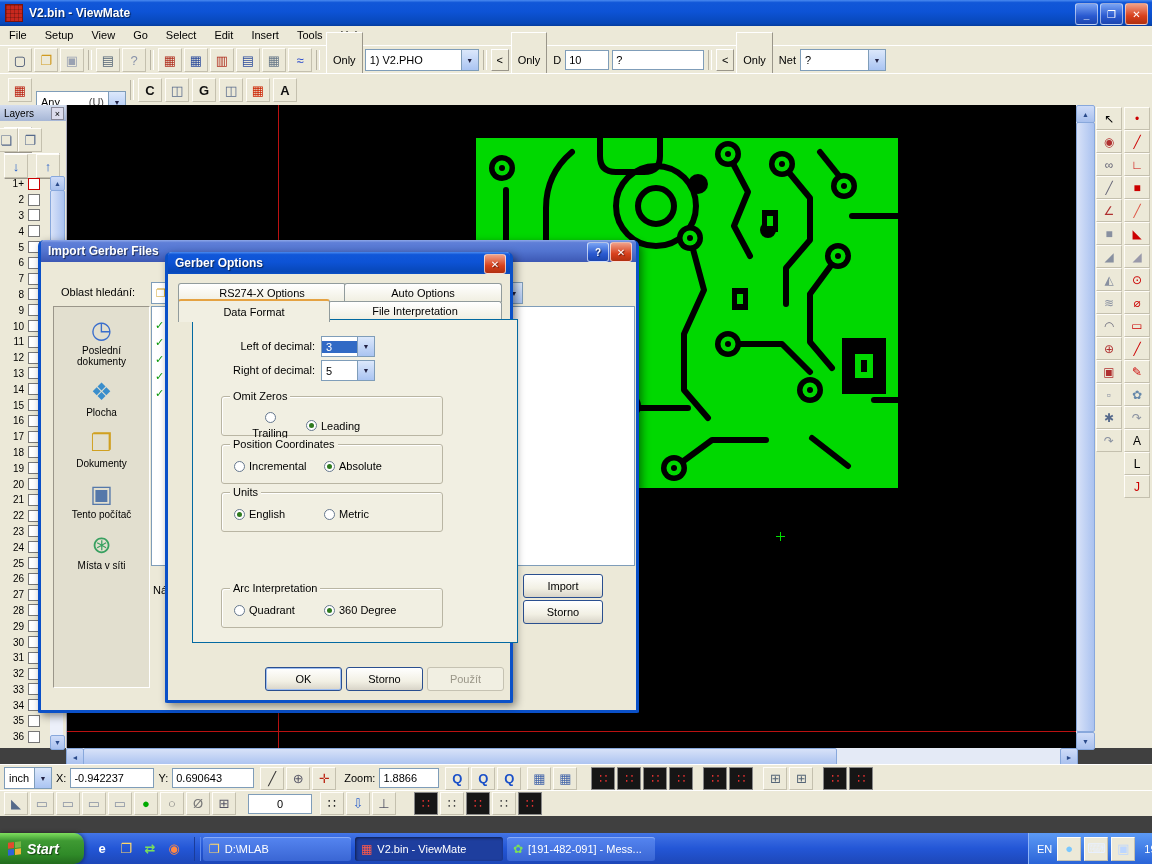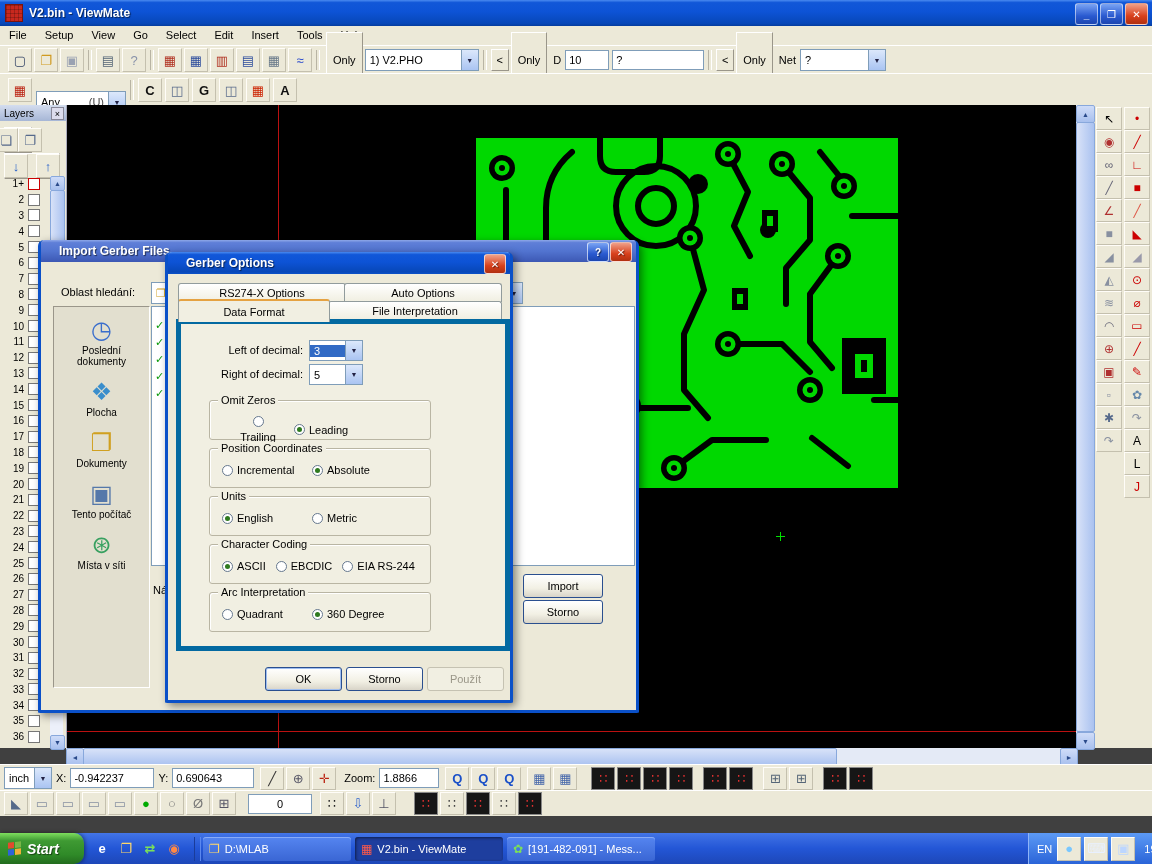--- a/index.html
+++ b/index.html
@@ -77,38 +77,38 @@
   .toolcol .ibtn{width:24px;height:21px;font-size:12px;}
 
   
   .statusrow{position:absolute;left:0;width:1152px;background:#ece9d8;display:flex;align-items:center;
     padding-left:4px;border-top:1px solid #fff;}
   .statusrow .ibtn{width:22px;height:21px;}
 
   
   .dlg{position:absolute;background:#ece9d8;border:3px solid #0a50c8;border-top:none;border-radius:6px 6px 2px 2px;
     box-shadow:3px 3px 8px rgba(0,0,0,.45);}
-  .dlg-title{height:22px;border-radius:4px 4px 0 0;display:flex;align-items:center;padding-left:18px;
+  .dlg-title{height:22px;border-radius:4px 4px 0 0;display:flex;align-items:center;padding-left:7px;
     color:#fff;font-weight:bold;font-size:12px;text-shadow:1px 1px 1px #0009;position:relative;
     background:linear-gradient(180deg,#4a8af0 0%,#1157d8 12%,#0d53d6 45%,#0747b8 90%,#0a50c8 100%);}
   .dlg-title.inactive{background:linear-gradient(180deg,#8fa8e8 0%,#5f7fd8 12%,#5274d0 50%,#3c58b4 100%);}
   .dlg-tbtn{position:absolute;top:2px;width:20px;height:18px;border-radius:3px;border:1px solid #fffa;color:#fff;
     display:flex;align-items:center;justify-content:center;font-size:10px;font-weight:bold;
     background:linear-gradient(180deg,#7aa4f4,#2a5ad0 60%,#1c46b0);}
   .dlg-tbtn.close{background:linear-gradient(180deg,#f0a088,#d8401c 60%,#b03010);}
   .xpbtn{position:absolute;height:22px;border:1px solid #2a4f8f;border-radius:3px;font-size:11px;
     background:linear-gradient(180deg,#ffffff,#f2f0e4 60%,#d8d4c8);display:flex;align-items:center;justify-content:center;}
   .xpbtn.default{box-shadow:inset 0 0 0 1px #9fbef0;}
   .xpbtn.disabled{color:#9a9688;background:#f1efe2;border-color:#c5c2b2;}
 
   
   .tab{position:absolute;height:18px;border:1px solid #919b9c;border-bottom:none;border-radius:3px 3px 0 0;
     background:linear-gradient(180deg,#ffffff,#f0eee0);display:flex;align-items:center;justify-content:center;font-size:11px;}
   .tab.selected{height:21px;background:#f1efe2;border-top:2px solid #e5a242;z-index:3;}
-  .tabpage{position:absolute;border:5px solid #0369a1;background:#f1efe2;z-index:2;}
+  .tabpage{position:absolute;border:1px solid #0369a1;background:#f1efe2;z-index:2;margin-left:16px;}
   .gdlg-group{position:absolute;left:28px;width:220px;height:38px;border:1px solid #b9b5a3;border-radius:3px;
     box-shadow:inset 1px 1px 0 #fff;}
   .gb-label{position:absolute;top:-7px;left:8px;background:#f1efe2;padding:0 3px;font-size:11px;}
   .opts{display:flex;align-items:center;padding:15px 0 0 12px;font-size:11px;}
   .radio-item{display:flex;align-items:center;gap:4px;}
   .radio{width:11px;height:11px;border-radius:50%;background:#fff;border:1px solid #66788e;position:relative;box-sizing:border-box;}
   .radio.sel::after{content:"";position:absolute;left:2px;top:2px;width:5px;height:5px;border-radius:50%;background:#2f7a1f;}
   .rowlabel{position:absolute;text-align:right;font-size:11px;}
 
   
@@ -748,37 +748,20 @@
               <span class="radio sel"></span>
               <span>English</span>
             </span>
           <span class="radio-item">
               <span class="radio"></span>
               <span>Metric</span>
             </span>
         </div>
       </div>
 
-      <div class="gdlg-group" style="top:220px;">
-        <span class="gb-label">Character Coding</span>
-        <div class="opts">
-          <span class="radio-item" style="margin-right:10px;">
-              <span class="radio sel"></span>
-              <span>ASCII</span>
-            </span>
-          <span class="radio-item" style="margin-right:10px;">
-              <span class="radio"></span>
-              <span>EBCDIC</span>
-            </span>
-          <span class="radio-item">
-              <span class="radio"></span>
-              <span>EIA RS-244</span>
-            </span>
-        </div>
-      </div>
 
       <div class="gdlg-group" style="top:268px;">
         <span class="gb-label">Arc Interpretation</span>
         <div class="opts">
           <span class="radio-item" style="width:90px;">
               <span class="radio"></span>
               <span>Quadrant</span>
             </span>
           <span class="radio-item">
               <span class="radio sel"></span>

